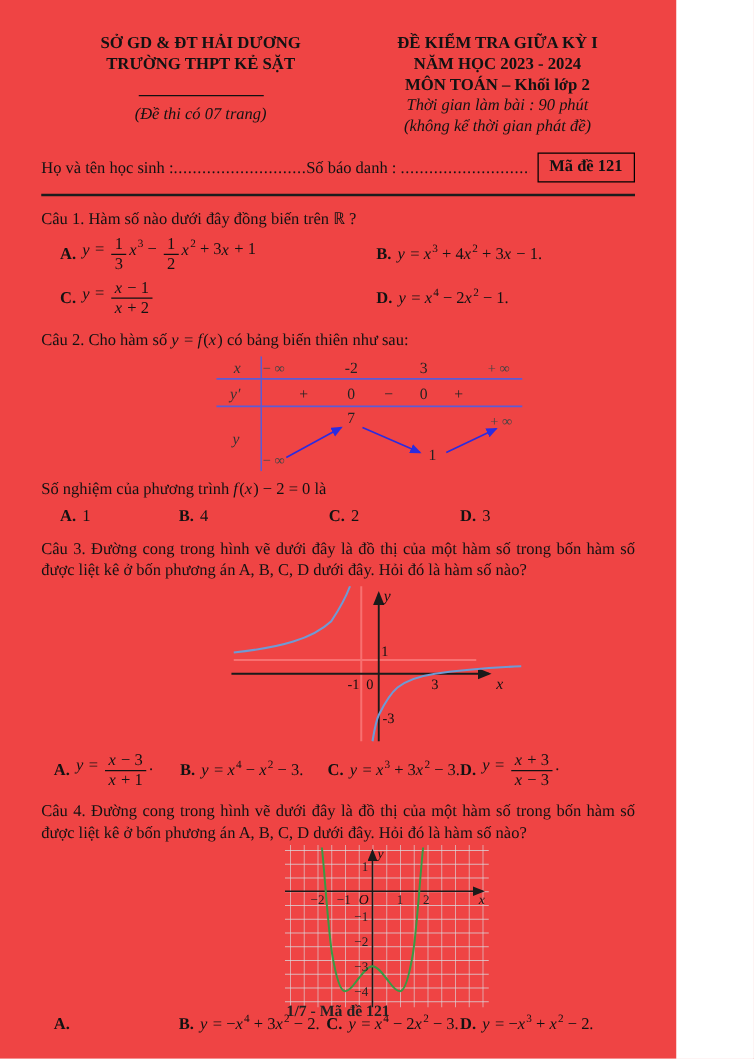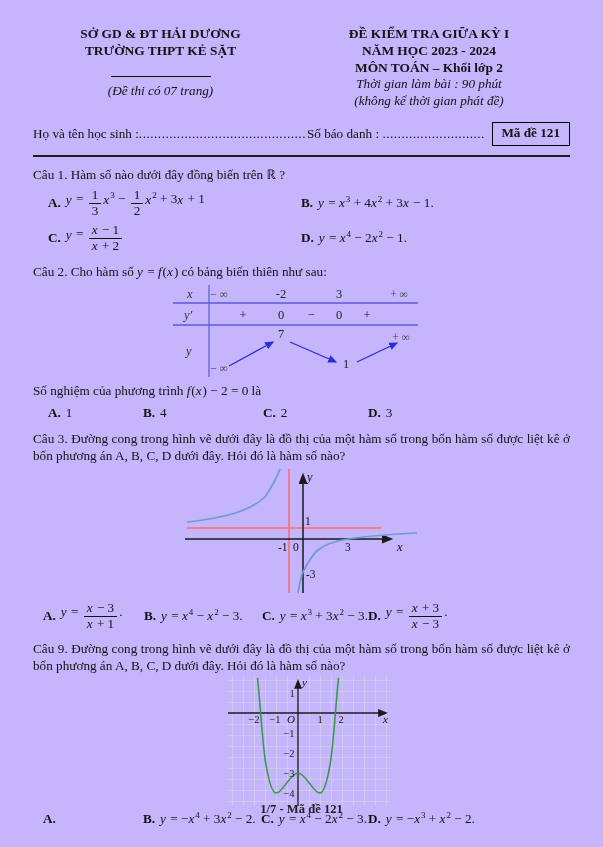--- a/index.html
+++ b/index.html
@@ -1,16 +1,16 @@
 <!DOCTYPE html>
 <html><head>
 <meta charset="utf-8">
 <style>
   html,body{margin:0;padding:0;background:#fff;}
-  .page{position:relative;width:603px;height:847px;background:#c4b5fd;overflow:hidden;
+  .page{position:relative;width:541px;height:847px;background:#ef4444;overflow:hidden;
         font-family:"Liberation Serif",serif;color:#121212;font-size:13.2px;line-height:1.25;}
   .content{padding:0 33px;}
   b,.bold{font-weight:normal;}
   
   .header{display:flex;margin-top:26px;}
   .h-left{width:255px;text-align:center;}
   .h-right{flex:1;text-align:center;}
   .h-left .line,.h-right .line{font-weight:bold;font-size:13.4px;line-height:1.25;}
   .rule-short{width:100px;height:0;border-top:1.6px solid #111;margin:16px auto 6px auto;}
   .note{font-style:italic;font-size:13.2px;}
@@ -198,21 +198,21 @@
             <span class="m"><i>y</i> = <i>x</i><sup>3</sup> + 3<i>x</i><sup>2</sup> − 3.</span>
           </div>
         <div class="opt">
             <b class="okey">D.</b>
             <span class="m"><i>y</i> = <span class="frac"><span class="num"><i>x</i> + 3</span><span class="den"><i>x</i> − 3</span></span>.</span>
           </div>
       </div>
     </div>
 
     <div class="q">
-      <p class="qtext just"><b>Câu 9.</b> <span>Đường cong trong hình vẽ dưới đây là đồ thị của một hàm số trong bốn hàm số được liệt kê ở bốn phương án A, B, C, D dưới đây. Hỏi đó là hàm số nào?</span></p>
+      <p class="qtext just"><b>Câu 4.</b> <span>Đường cong trong hình vẽ dưới đây là đồ thị của một hàm số trong bốn hàm số được liệt kê ở bốn phương án A, B, C, D dưới đây. Hỏi đó là hàm số nào?</span></p>
 
       <svg class="fig fig-g4" width="168" height="130" viewBox="0 0 168 130">
         <defs>
           <marker id="ahk2" markerWidth="9" markerHeight="9" refX="6" refY="3" orient="auto">
             <path d="M0,0 L7.5,3 L0,6 Z" fill="#1a1a1a"></path>
           </marker>
           <pattern id="grid4" width="11" height="11" patternUnits="userSpaceOnUse" x="4" y="4">
             <path d="M11,0 L0,0 0,11" fill="none" stroke-width="1" stroke="#d9dde1"></path>
           </pattern>
         </defs>

